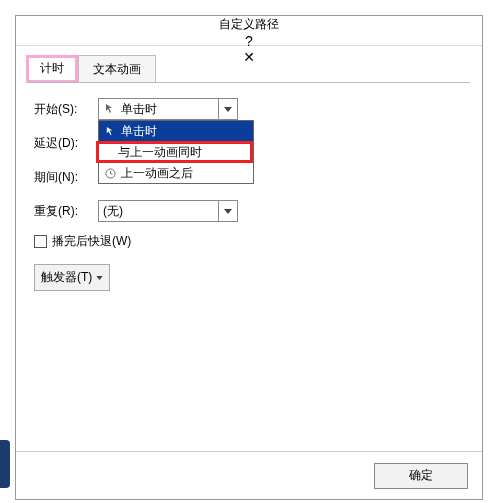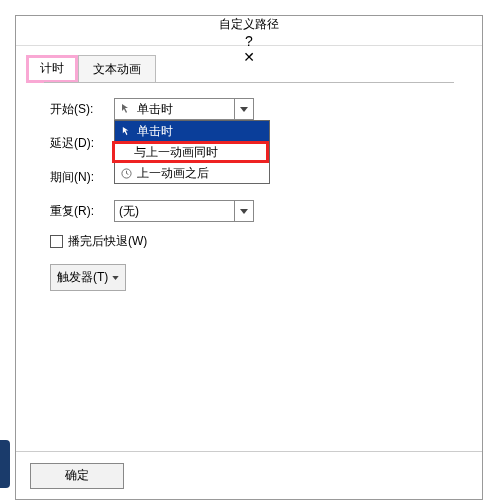--- a/index.html
+++ b/index.html
@@ -56,21 +56,21 @@
       top: 1px;
     }
     .tab.active { background: #fff; }
     .tab-highlight {
       border: 3px solid #f9a8d4;
       padding: 2px 11px;
     }
     .tab-content {
       flex: 1;
       border-top: 1px solid #bbb;
-      margin: 0 28px;
+      margin: 0 12px;
       padding: 14px 6px;
       position: relative;
     }
     .form-row {
       display: flex;
       align-items: center;
       margin-bottom: 10px;
       height: 24px;
     }
     .form-label {
@@ -163,20 +163,21 @@
       cursor: pointer;
       display: inline-flex;
       gap: 4px;
       font-size: 12px;
     }
     .footer {
       height: 48px;
       border-top: 1px solid #ccc;
       display: flex;
       align-items: center;
+      justify-content: flex-end;
       gap: 10px;
       padding: 0 14px;
     }
     .footer-btn {
       width: 94px;
       height: 26px;
       border: 1px solid #888;
       background: #f2f2f2;
       cursor: pointer;
       font-size: 12px;

